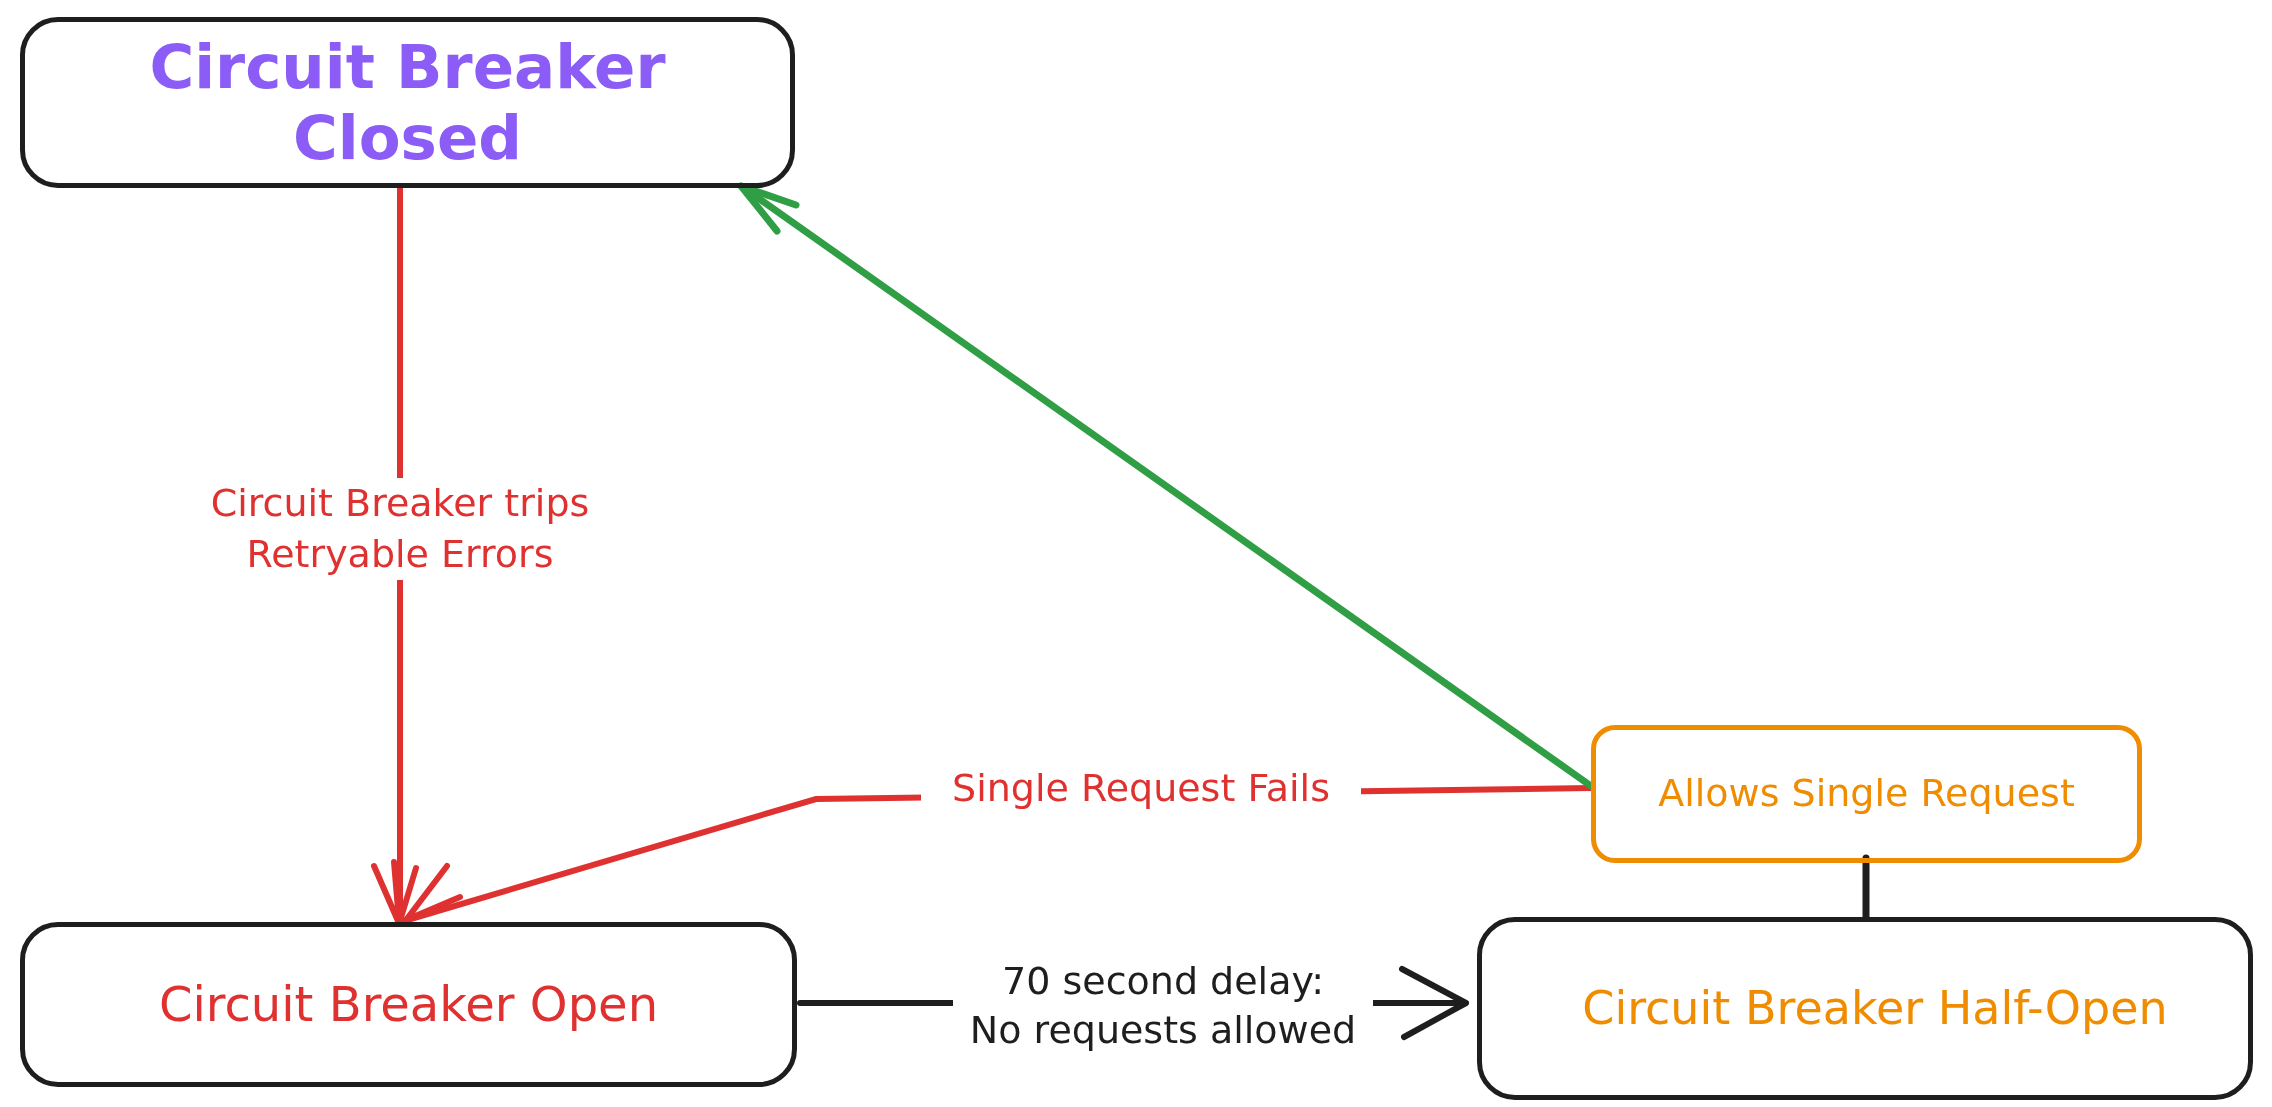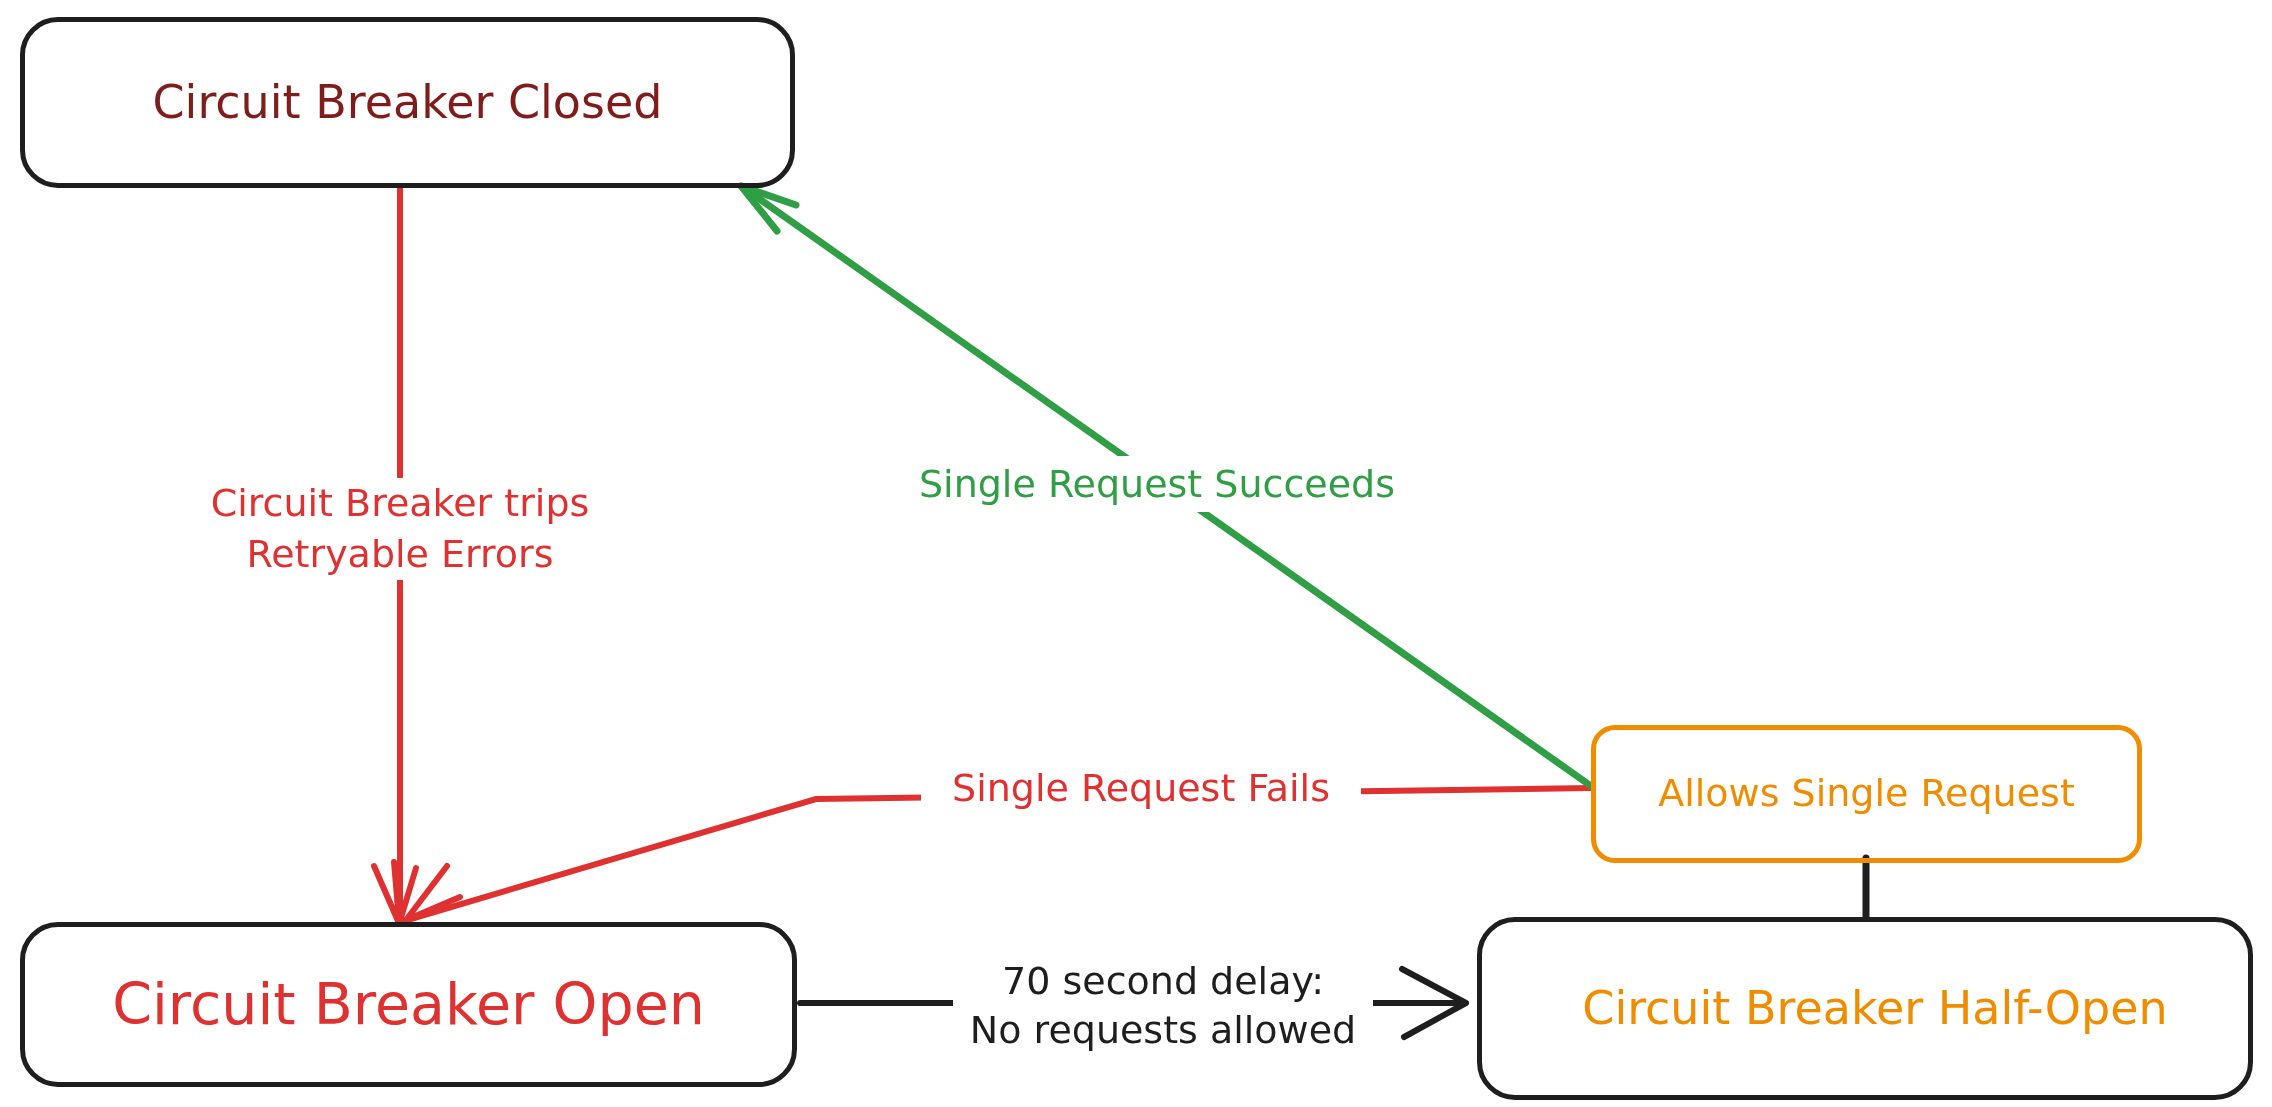--- a/index.html
+++ b/index.html
@@ -16,22 +16,22 @@
     position:absolute;
     display:flex;align-items:center;justify-content:center;
     border:5px solid #1e1e1e;
     border-radius:38px;
     background:transparent;
     z-index:2;
     text-align:center;
     line-height:1.15;
   }
   .state-box span{display:block;}
-  .box-closed{left:20px;top:17px;width:765px;height:161px;color:#7f1d1d;font-size:46px;}
-  .box-open{left:20px;top:922px;width:767px;height:155px;color:#e03131;font-size:57px;align-items:center;}
+  .box-closed{left:20px;top:17px;width:765px;height:161px;color:#8b5cf6;font-size:61px;font-weight:bold;}
+  .box-open{left:20px;top:922px;width:767px;height:155px;color:#e03131;font-size:48px;align-items:center;}
   .box-halfopen{left:1477px;top:917px;width:746px;height:173px;color:#f08c00;font-size:46px;padding-left:20px;}
   .box-allows{
     left:1591px;top:725px;width:541px;height:128px;
     color:#f08c00;border:5px solid #f08c00;border-radius:24px;font-size:38px;
   }
   .edge-label{
     position:absolute;
     z-index:3;
     background:#ffffff;
     text-align:center;
@@ -87,21 +87,20 @@
 
   <div class="state-box box-allows">
     <span>Allows Single Request</span>
   </div>
 
   <div class="edge-label label-trip">
     <div>Circuit Breaker trips</div>
     <div>Retryable Errors</div>
   </div>
 
-  <div class="edge-label label-succeed">Single Request Succeeds</div>
 
   <div class="edge-label label-fail">Single Request Fails</div>
 
   <div class="edge-label label-delay">
     <div>70 second delay:</div>
     <div>No requests allowed</div>
   </div>
 
 </div>
 

